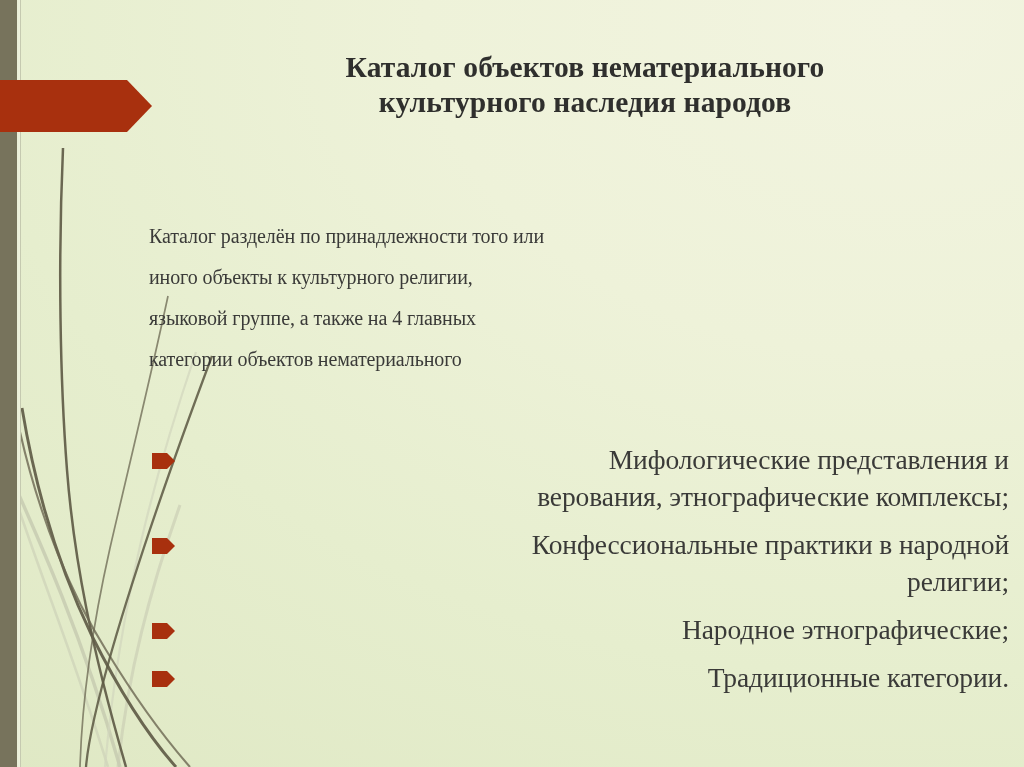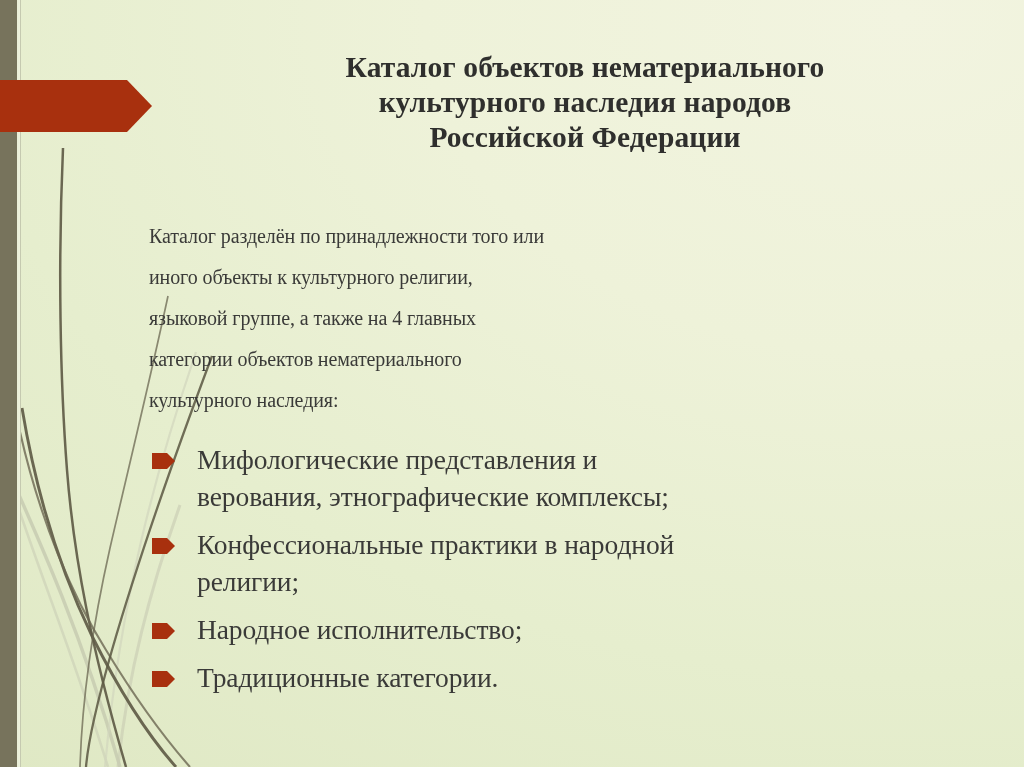--- a/index.html
+++ b/index.html
@@ -114,21 +114,21 @@
   }
 
   .bullet-mark {
     position: absolute;
     left: 3px;
     top: 12px;
     width: 23px;
     height: 16px;
   }
 
-  .bullet-text .bl { display: block; white-space: nowrap; }
+  .bullet-text .bl { display: block; white-space: nowrap; text-align: right; }
 </style>
 </head>
 <body>
 
 <div id="slide">
 
   <svg class="grass" viewBox="0 0 1024 767" preserveAspectRatio="none" aria-hidden="true">
 
     <path d="M -10 430 C 30 520 78 620 120 767" fill="none" stroke="#c3c7ad" stroke-width="3.4" opacity="0.75"></path>
     <path d="M 6 470 C 34 560 72 650 108 767" fill="none" stroke="#cdd1b8" stroke-width="2.6" opacity="0.7"></path>
@@ -146,29 +146,27 @@
   <div class="deco-bar"></div>
   <div class="deco-hairline"></div>
 
   <svg class="banner" viewBox="0 0 152 52" preserveAspectRatio="none" aria-hidden="true">
     <polygon points="0,0 127,0 152,26 127,52 0,52" fill="#a8300e"></polygon>
   </svg>
 
   <div class="title">
     <span class="tl">Каталог объектов нематериального</span>
     <span class="tl">культурного наследия народов</span>
-    <span class="tl">Российской Федерации</span>
   </div>
 
   <div class="body-para">
     <span class="pl">Каталог разделён по принадлежности того или</span>
     <span class="pl">иного объекты к культурного религии,</span>
     <span class="pl">языковой группе, а также на 4 главных</span>
     <span class="pl">категории объектов нематериального</span>
-    <span class="pl">культурного наследия:</span>
   </div>
 
   <div class="bullets">
 
     <div class="bullet-item">
       <svg class="bullet-mark" viewBox="0 0 23 16" aria-hidden="true">
         <polygon points="0,0 15,0 23,8 15,16 0,16" fill="#a8300e"></polygon>
       </svg>
       <span class="bullet-text">
         <span class="bl">Мифологические представления и</span>
@@ -184,21 +182,21 @@
         <span class="bl">Конфессиональные практики в народной</span>
         <span class="bl">религии;</span>
       </span>
     </div>
 
     <div class="bullet-item">
       <svg class="bullet-mark" viewBox="0 0 23 16" aria-hidden="true">
         <polygon points="0,0 15,0 23,8 15,16 0,16" fill="#a8300e"></polygon>
       </svg>
       <span class="bullet-text">
-        <span class="bl">Народное исполнительство;</span>
+        <span class="bl">Народное этнографические;</span>
       </span>
     </div>
 
     <div class="bullet-item">
       <svg class="bullet-mark" viewBox="0 0 23 16" aria-hidden="true">
         <polygon points="0,0 15,0 23,8 15,16 0,16" fill="#a8300e"></polygon>
       </svg>
       <span class="bullet-text">
         <span class="bl">Традиционные категории.</span>
       </span>

